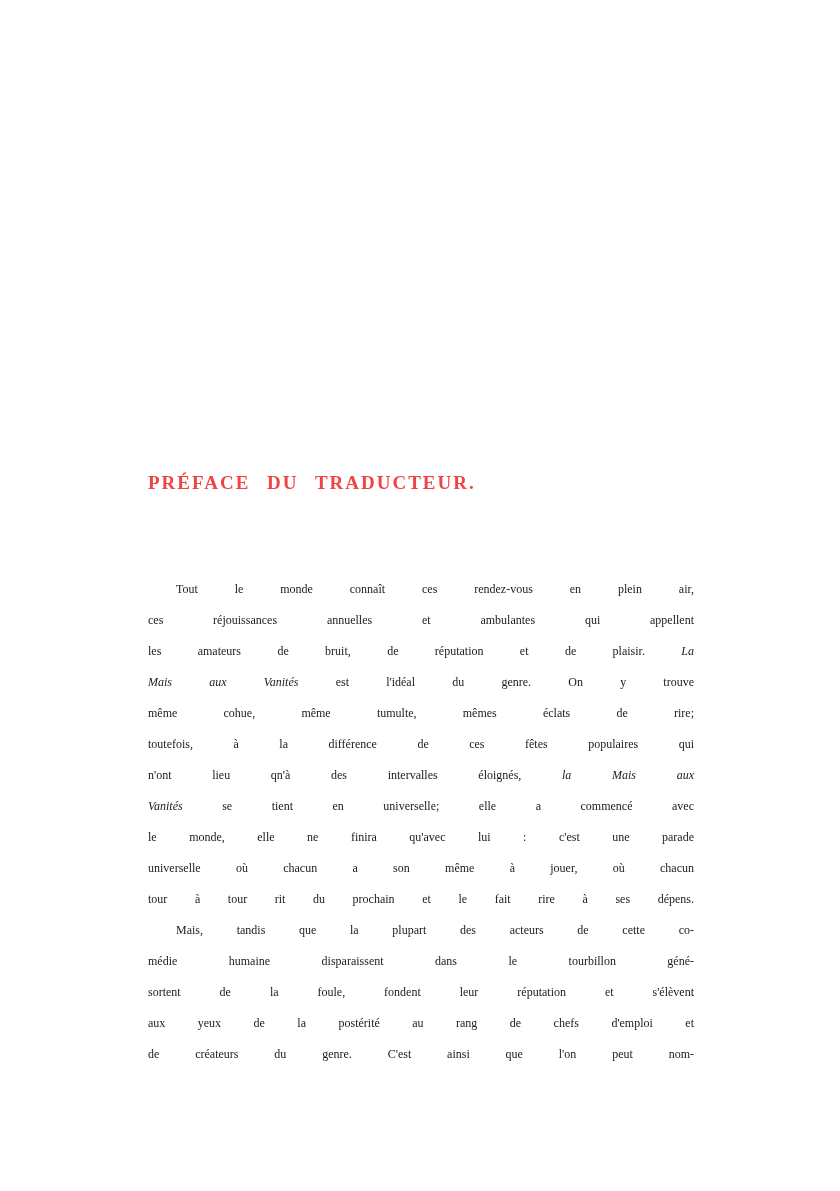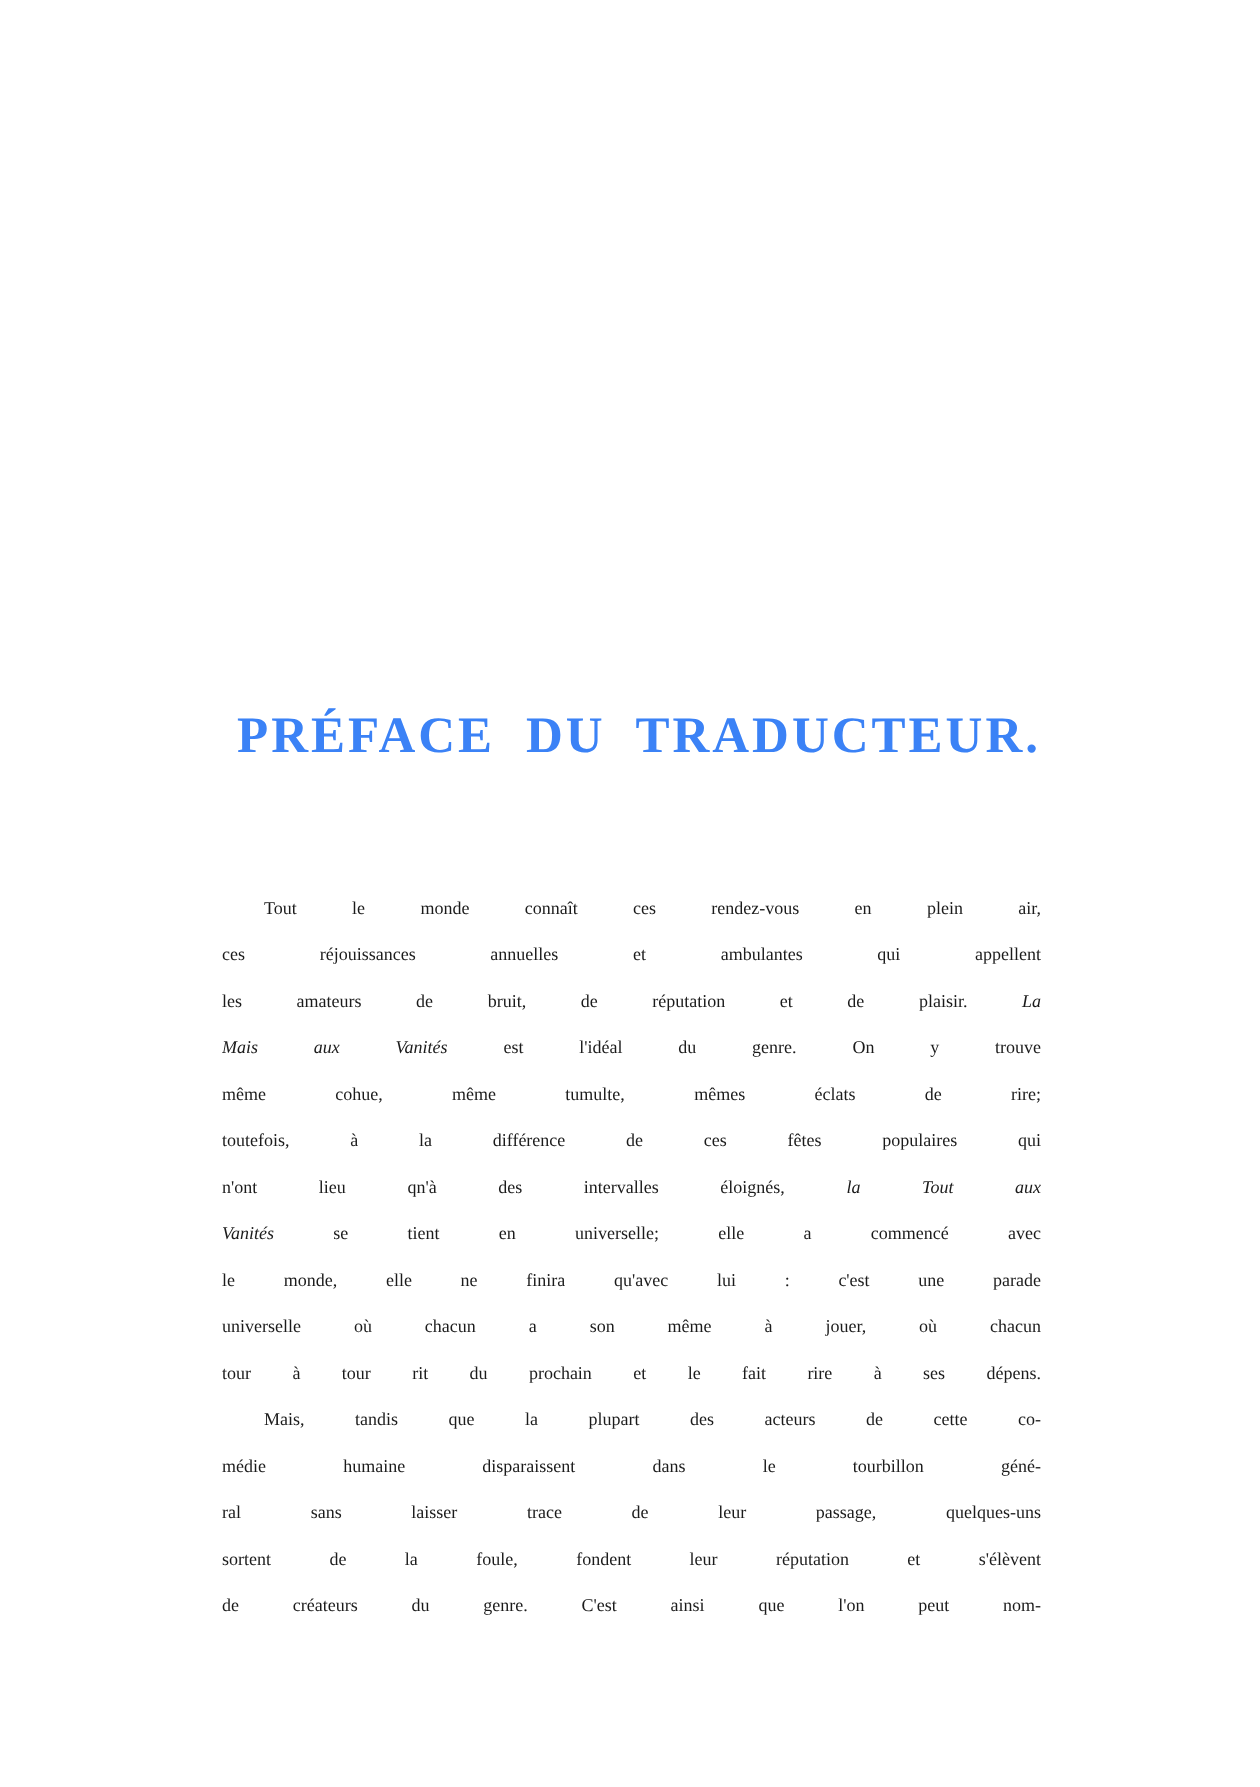--- a/index.html
+++ b/index.html
@@ -17,27 +17,27 @@
     font-family: "Liberation Serif", "DejaVu Serif", serif;
     color: #1b1b1b;
   }
   .content {
     position: absolute;
     left: 148px;
     top: 472px;
     width: 546px;
   }
   .title {
-    text-align: right;
-    font-size: 34px;
+    text-align: left;
+    font-size: 19px;
     font-weight: 700;
     letter-spacing: 2px;
     word-spacing: 10px;
     margin: 0 0 80px 0;
-    color: #3b82f6;
+    color: #ef4444;
     white-space: nowrap;
   }
   .body-text {
     font-size: 12px;
   }
   .paragraph {
     margin: 0;
   }
   .line {
     text-align: justify;
@@ -66,28 +66,28 @@
   <div class="content">
     <h1 class="title">PRÉFACE DU TRADUCTEUR.</h1>
     <div class="body-text">
         <div class="paragraph">
           <div class="line first"><span class="roman">Tout le monde connaît ces rendez-vous en plein air,</span></div>
           <div class="line"><span class="roman">ces réjouissances annuelles et ambulantes qui appellent</span></div>
           <div class="line"><span class="roman">les amateurs de bruit, de réputation et de plaisir. </span><span class="italic">La</span></div>
           <div class="line"><span class="italic">Mais aux Vanités</span><span class="roman"> est l'idéal du genre. On y trouve</span></div>
           <div class="line"><span class="roman">même cohue, même tumulte, mêmes éclats de rire;</span></div>
           <div class="line"><span class="roman">toutefois, à la différence de ces fêtes populaires qui</span></div>
-          <div class="line"><span class="roman">n'ont lieu qn'à des intervalles éloignés, </span><span class="italic">la Tout aux</span></div>
+          <div class="line"><span class="roman">n'ont lieu qn'à des intervalles éloignés, </span><span class="italic">la Mais aux</span></div>
           <div class="line"><span class="italic">Vanités</span><span class="roman"> se tient en universelle; elle a commencé avec</span></div>
           <div class="line"><span class="roman">le monde, elle ne finira qu'avec lui : c'est une parade</span></div>
           <div class="line"><span class="roman">universelle où chacun a son même à jouer, où chacun</span></div>
           <div class="line"><span class="roman">tour à tour rit du prochain et le fait rire à ses dépens.</span></div>
         </div>
         <div class="paragraph">
           <div class="line first"><span class="roman">Mais, tandis que la plupart des acteurs de cette co-</span></div>
           <div class="line"><span class="roman">médie humaine disparaissent dans le tourbillon géné-</span></div>
-          <div class="line"><span class="roman">ral sans laisser trace de leur passage, quelques-uns</span></div>
           <div class="line"><span class="roman">sortent de la foule, fondent leur réputation et s'élèvent</span></div>
+          <div class="line"><span class="roman">aux yeux de la postérité au rang de chefs d'emploi et</span></div>
           <div class="line"><span class="roman">de créateurs du genre. C'est ainsi que l'on peut nom-</span></div>
         </div>
       </div>
   </div>
 </div>
 
 </body></html>

